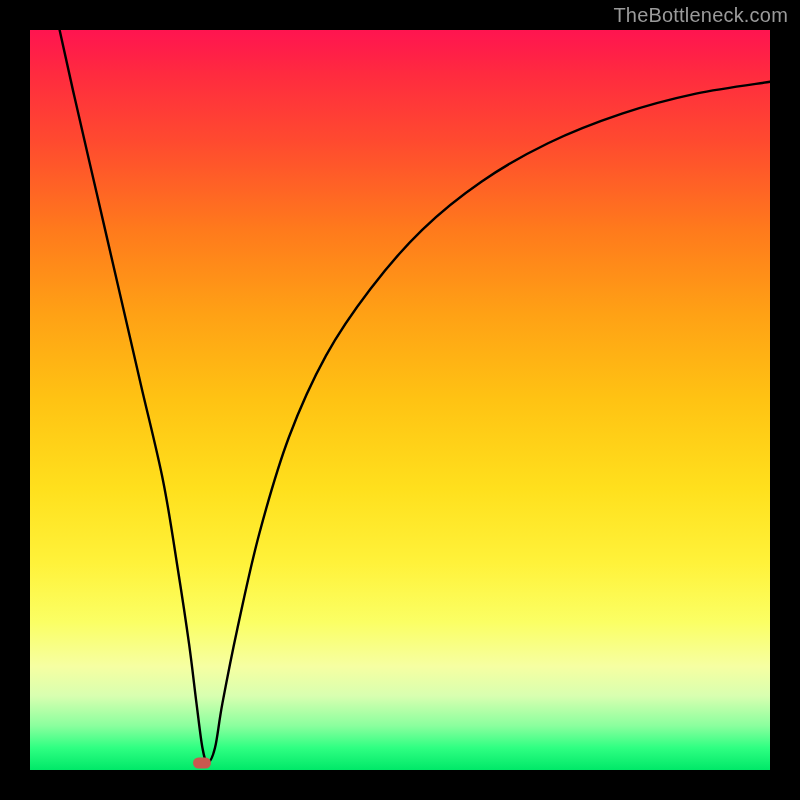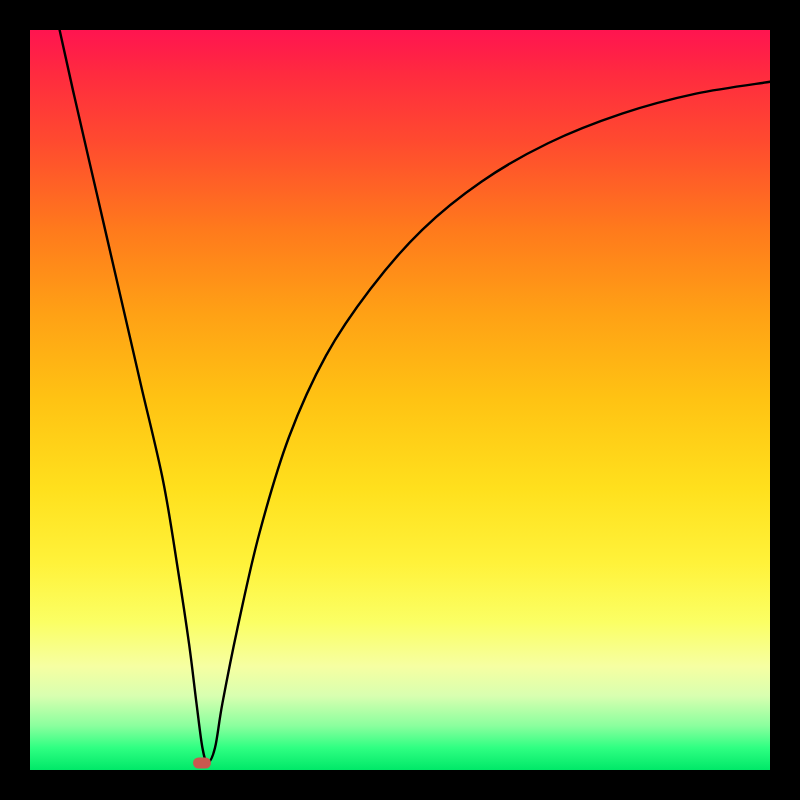--- a/index.html
+++ b/index.html
@@ -68,20 +68,21 @@
     height: 11px;
     border-radius: 6px;
     background: #c9594f;
     transform: translate(-50%, -50%);
   }
 </style>
 </head>
 <body>
 
 <div class="frame">
+  <div class="watermark">TheBottleneck.com</div>
 
   <div class="plot-area">
     <svg class="curve" viewBox="0 0 740 740" preserveAspectRatio="none">
       <path d="M 29.60 0.00 C 32.07 11.10, 38.23 39.47, 44.40 66.60 C 50.57 93.73, 59.20 130.73, 66.60 162.80 C 74.00 194.87, 81.40 226.93, 88.80 259.00 C 96.20 291.07, 103.60 323.13, 111.00 355.20 C 118.40 387.27, 127.03 420.57, 133.20 451.40 C 139.37 482.23, 143.68 513.07, 148.00 540.20 C 152.32 567.33, 156.02 592.00, 159.10 614.20 C 162.18 636.40, 164.28 656.13, 166.50 673.40 C 168.72 690.67, 170.57 707.93, 172.42 717.80 C 174.27 727.67, 175.50 732.60, 177.60 732.60 C 179.70 732.60, 182.53 727.67, 185.00 717.80 C 187.47 707.93, 188.70 693.13, 192.40 673.40 C 196.10 653.67, 201.03 627.77, 207.20 599.40 C 213.37 571.03, 220.77 535.27, 229.40 503.20 C 238.03 471.13, 247.90 436.60, 259.00 407.00 C 270.10 377.40, 282.43 350.27, 296.00 325.60 C 309.57 300.93, 324.37 279.97, 340.40 259.00 C 356.43 238.03, 373.70 217.68, 392.20 199.80 C 410.70 181.92, 430.43 166.13, 451.40 151.70 C 472.37 137.27, 494.57 124.57, 518.00 113.22 C 541.43 101.87, 567.33 91.88, 592.00 83.62 C 616.67 75.36, 641.33 68.94, 666.00 63.64 C 690.67 58.34, 727.67 53.77, 740.00 51.80" fill="none" stroke="#000" stroke-width="2.4" stroke-linecap="round" stroke-linejoin="round"></path>
     </svg>
     <div class="marker" style="left: 172.42px; top: 732.6px; background: rgb(201, 89, 79);"></div>
   </div>
 </div>
 
 </body></html>

